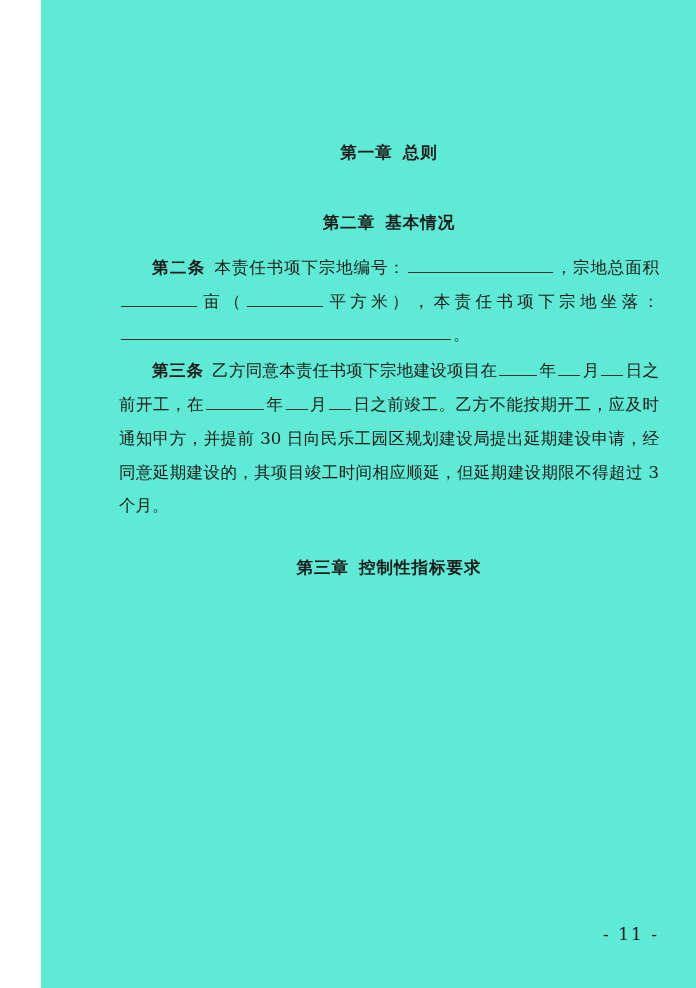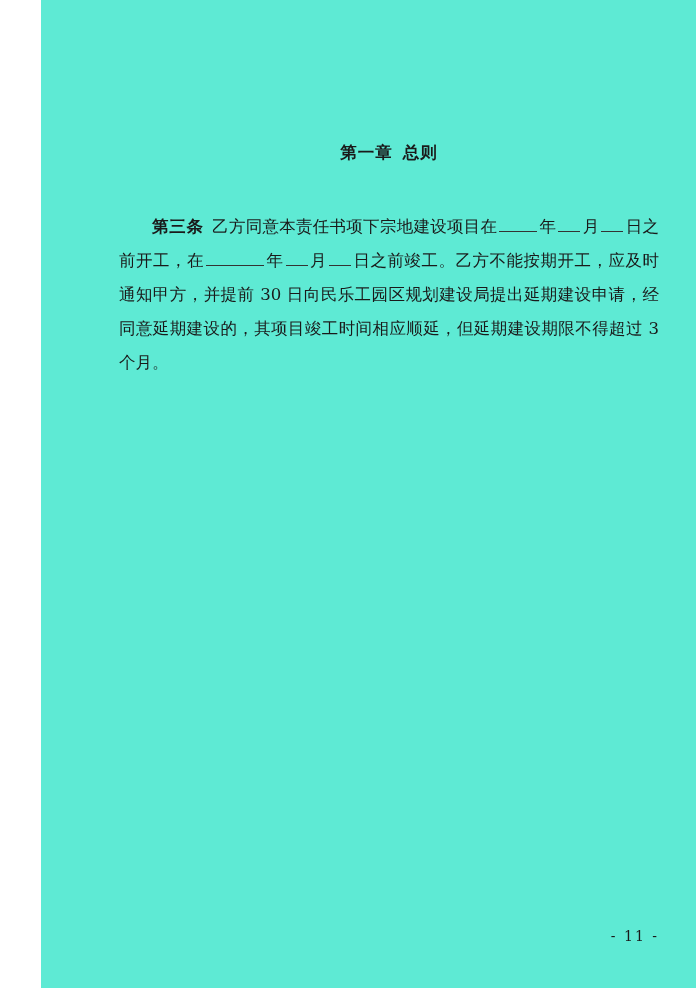--- a/index.html
+++ b/index.html
@@ -74,46 +74,55 @@
   .b-sm { width: 38px; }
   .b-md { width: 58px; }
   .b-lg { width: 76px; }
   .b-xl { width: 145px; }
   .b-xxl { width: 330px; }
   .spacer-lg { height: 30px; }
   .page-number {
     position: absolute;
     right: 78px;
     bottom: 44px;
-    font-size: 14px;
+    font-size: 17px;
     letter-spacing: 2px;
     color: #1a1a1a;
     font-family: "DejaVu Serif", "Liberation Serif", serif;
   }
 </style>
 </head>
 <body>
 
 <div class="page">
   <div class="content">
 
     <div class="chapter-heading">
       <span>第一章</span><span class="gap"></span><span>总则</span>
     </div>
 
 
     <div class="spacer-lg"></div>
 
+    <div class="chapter-heading">
+      <span>第二章</span><span class="gap"></span><span>基本情况</span>
+    </div>
 
+    <p class="para indent">
+      <span class="clause">第二条</span><span class="clause-sp"></span><span>本责任书项下宗地编号：</span><span class="blank b-xl"></span><span>，宗地总面积</span><span class="blank b-lg"></span><span>亩（</span><span class="blank b-lg"></span><span>平方米），本责任书项下宗地坐落：</span><span class="blank b-xxl"></span><span>。</span>
+    </p>
 
     <p class="para indent">
       <span class="clause">第三条</span><span class="clause-sp"></span><span>乙方同意本责任书项下宗地建设项目在</span><span class="blank b-sm"></span><span>年</span><span class="blank b-xs"></span><span>月</span><span class="blank b-xs"></span><span>日之前开工，在</span><span class="blank b-md"></span><span>年</span><span class="blank b-xs"></span><span>月</span><span class="blank b-xs"></span><span>日之前竣工。乙方不能按期开工，应及时通知甲方，并提前 30 日向民乐工园区规划建设局提出延期建设申请，经同意延期建设的，其项目竣工时间相应顺延，但延期建设期限不得超过 3 个月。</span>
     </p>
 
 
     <div class="spacer-lg"></div>
 
+    <div class="chapter-heading">
+      <span>第三章</span><span class="gap"></span><span>控制性指标要求</span>
+    </div>
 
 
   </div>
 
   <div class="page-number">- 11 -</div>
 </div>
 
 </body></html>

